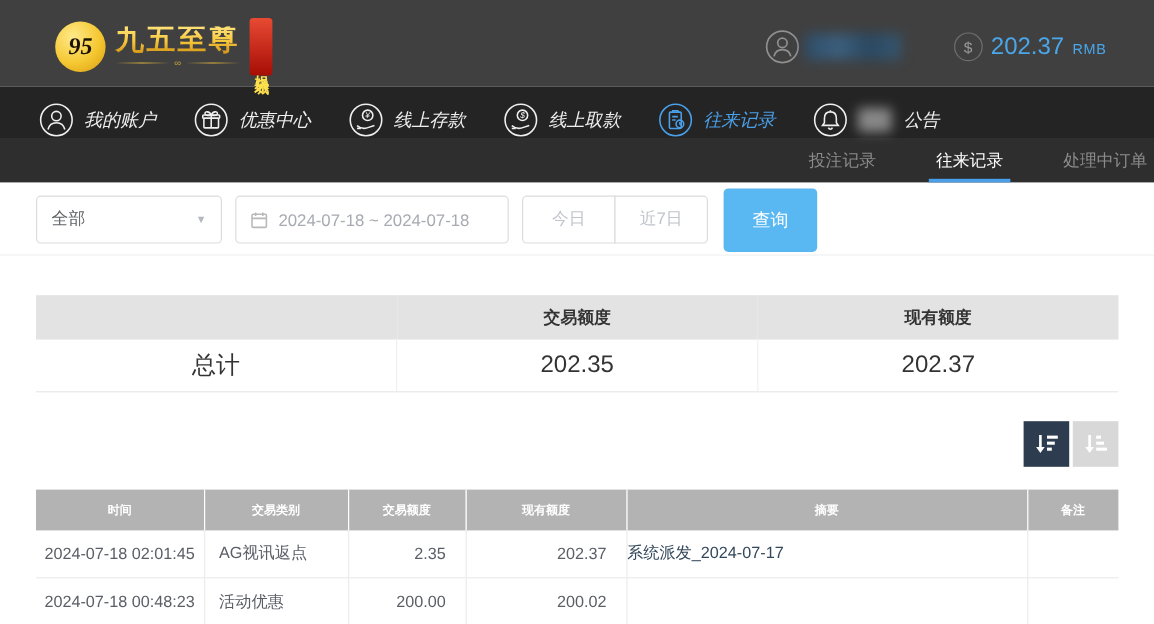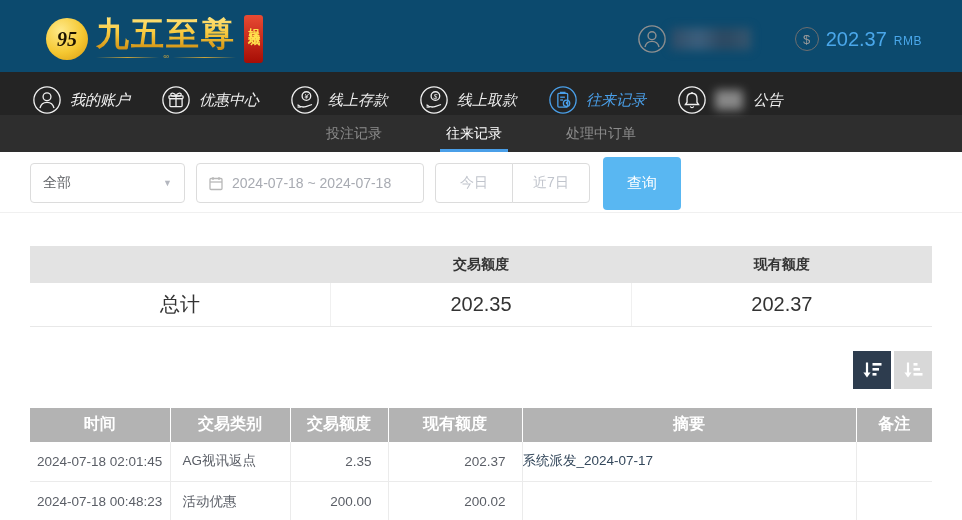--- a/index.html
+++ b/index.html
@@ -1,27 +1,27 @@
 <!DOCTYPE html>
 <html><head>
 <meta charset="utf-8">
 <style>
   * { margin:0; padding:0; box-sizing:border-box; }
   html,body { width:962px; height:520px; overflow:hidden; background:#fff;
     font-family:"Liberation Sans","DejaVu Sans",sans-serif; }
 
   
-  .topbar { display:flex; align-items:center; height:72px; background:#0c4a6e; padding:6px 40px 0 46px; }
+  .topbar { display:flex; align-items:center; height:72px; background:#404040; padding:6px 40px 0 46px;text-align:right; }
   .logo { display:flex; align-items:center; gap:8px; cursor:pointer; }
   .logo-circle { width:42px; height:42px; border-radius:50%;
     background:radial-gradient(circle at 35% 30%, #ffe98a, #f5c832 55%, #d89a10);
     display:flex; align-items:center; justify-content:center;
     color:#1c1200; font:italic 700 20px "Liberation Serif",serif; }
   .logo-text-wrap { display:flex; flex-direction:column; }
-  .logo-title { font-size:33px; font-weight:700; letter-spacing:2px; line-height:1;
+  .logo-title { font-size:24px; font-weight:700; letter-spacing:2px; line-height:1;
     background:linear-gradient(180deg,#ffe27a 0%, #f7c83d 50%, #cf8f12 100%);
     -webkit-background-clip:text; background-clip:text; -webkit-text-fill-color:transparent; color:#f0c030; }
   .logo-flourish { display:flex; align-items:center; gap:4px; margin-top:3px; }
   .fl-line { flex:1; height:1px; background:linear-gradient(90deg, transparent, #caa43c, transparent); }
   .fl-mid { color:#caa43c; font-size:8px; line-height:1; }
   .logo-badge { writing-mode:vertical-rl; text-orientation:upright;
     background:linear-gradient(180deg,#e84a33,#a60d05); color:#ffe14d;
     font-size:12px; font-weight:700; line-height:1.1; letter-spacing:2px;
     padding:4px 3px; border-radius:3px; height:48px; }
   .top-right { margin-left:auto; display:flex; align-items:center; gap:44px; }
@@ -36,21 +36,21 @@
 
   
   .mainnav { height:43px; background:#242424; display:flex; align-items:flex-end; gap:31px; padding-left:32px;font-style:italic; }
   .nav-item { display:flex; align-items:center; gap:8px; color:#efefef; font-size:15px; cursor:pointer; }
   .nav-item.active { color:#4a9fe8; }
   .nav-ico { width:30px; height:30px; display:block; }
   .blur-chip { display:inline-block; width:28px; height:20px; background:#9a9a9a;
     filter:blur(5px); border-radius:2px; opacity:.85; margin-right:2px; }
 
   
-  .subnav { height:37px; background:#2e2e2e; display:flex; justify-content:center; gap:52px; }
+  .subnav { height:37px; background:#2e2e2e; display:flex; justify-content:flex-end; gap:38px; }
   .tab { line-height:36px; font-size:14px; color:#8c8c8c; position:relative; padding:0 6px; cursor:pointer; }
   .tab.active { color:#fff; }
   .tab.active::after { content:""; position:absolute; left:0; right:0; bottom:0; height:3px; background:#4a9fe8; }
 
   
   main { padding:11px 30px 0; }
   .filters { display:flex; align-items:center; height:40px; margin:0 -30px; padding:0 30px 49px;
     border-bottom:1px solid #f0f0f0; box-sizing:content-box; height:40px; padding-bottom:9px; }
   .select-box { width:155px; height:40px; border:1px solid #dcdcdc; border-radius:4px;
     display:flex; align-items:center; padding:0 12px; color:#606266; font-size:14px; cursor:pointer; background:#fff; }
@@ -76,21 +76,21 @@
 
   
   .sort-row { display:flex; justify-content:flex-end; gap:3px; margin-top:24px; }
   .sort-btn { width:38px; height:38px; border:none; display:flex; align-items:center; justify-content:center;
     cursor:pointer; padding:0; }
   .sort-btn.desc { background:#2d3c4e; }
   .sort-btn.asc { background:#d8d8d8; }
 
   
   .records { margin-top:19px; }
-  .records th { height:34px; background:#b3b3b3; color:#fff; font-size:16px; font-weight:700;
+  .records th { height:34px; background:#b3b3b3; color:#fff; font-size:10px; font-weight:700;
     border-right:1px solid #fff;margin-top:20px; }
   .records th:last-child { border-right:none; }
   .records td { height:40px; font-size:13.5px; color:#5a5e66;
     border-bottom:1px solid #ebebeb; border-right:1px solid #ebebeb; overflow:hidden; white-space:nowrap; }
   .records td:last-child { border-right:none; }
   td.c-time { text-align:left; padding-left:7px; }
   td.c-type { text-align:left; padding-left:12px; }
   td.c-num  { text-align:right; padding-right:16px; }
   td.c-sum  { text-align:left; padding-left:0; color:#33475b; }
 </style>

